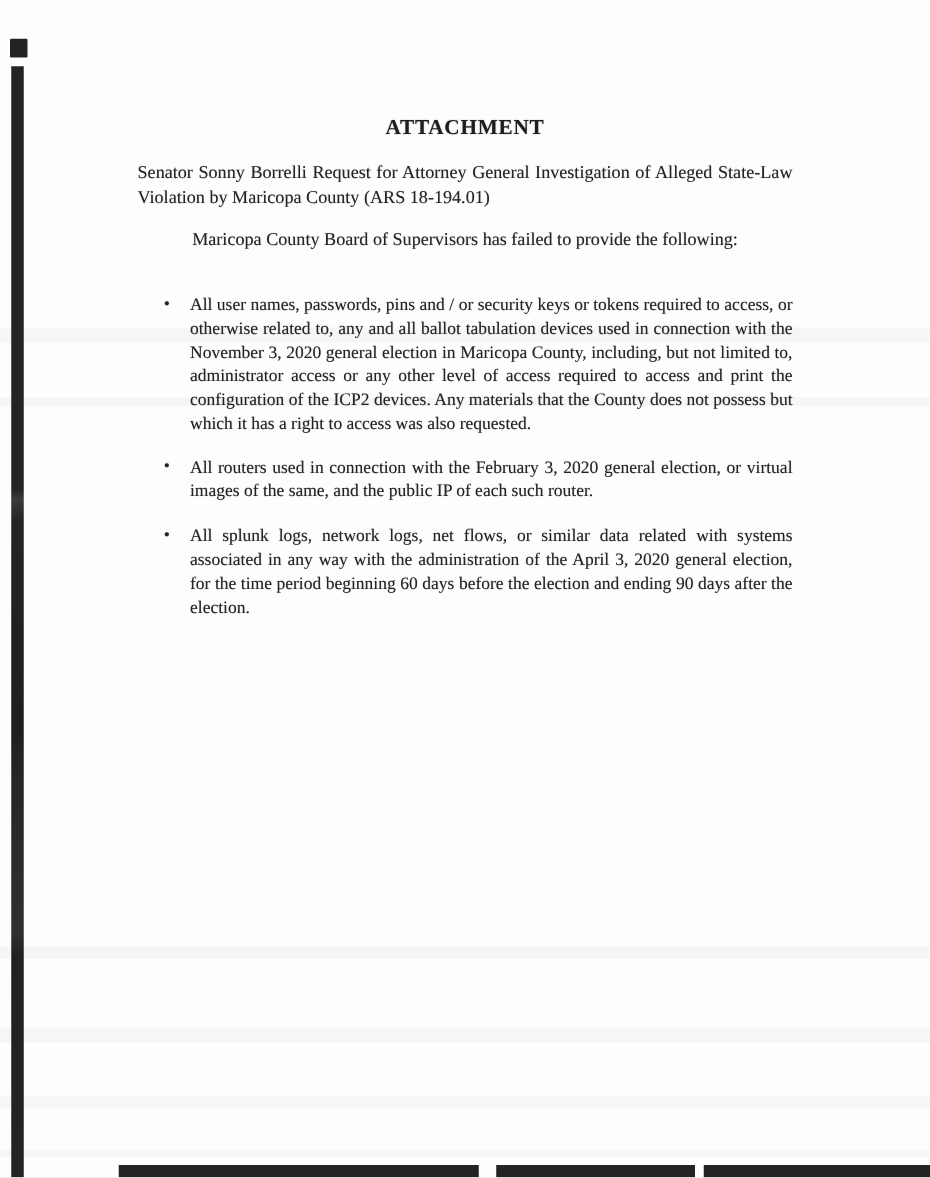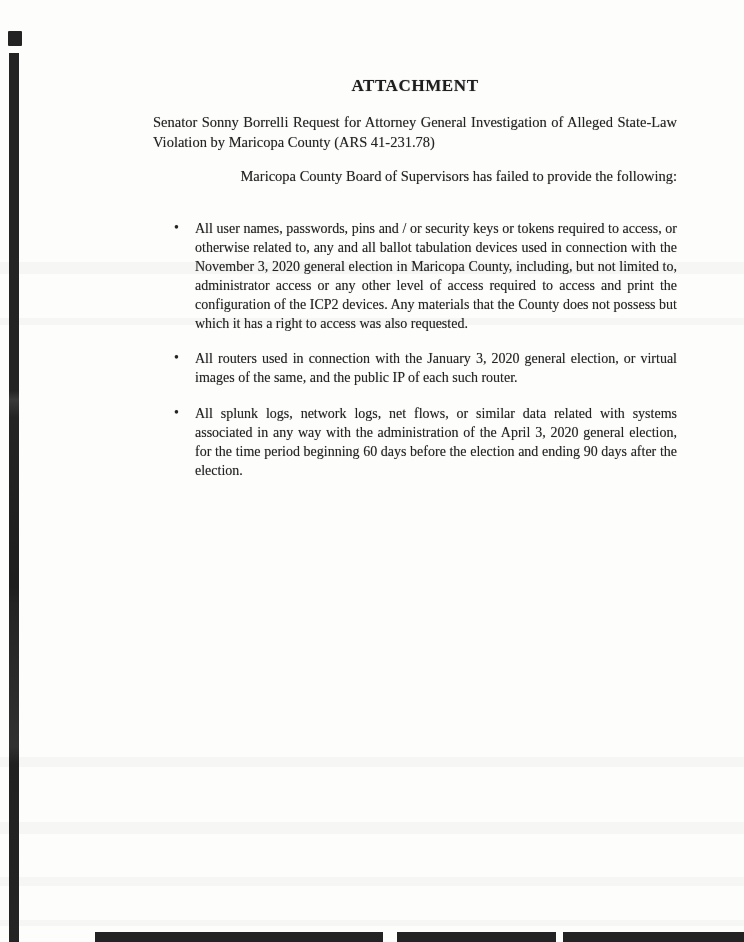--- a/index.html
+++ b/index.html
@@ -52,43 +52,42 @@
       #242424 100%);
   }
   .artifact.bottom-seg { top: 932px; height: 10px; }
   .artifact.b1 { left: 95px;  width: 288px; }
   .artifact.b2 { left: 397px; width: 159px; }
   .artifact.b3 { left: 563px; width: 181px; }
 
   .content {
     position: absolute;
     left: 110px;
-    top: 76px;
+    top: 92px;
     width: 524px;
-    margin-left: 43px;
   }
   .doc-title {
     margin: 0;
     text-align: center;
     font-size: 17px;
     font-weight: bold;
     letter-spacing: 0.6px;
     color: #1e1e1e;
     text-shadow: 0 0 1px rgba(20,20,20,0.45);
   }
   .doc-par {
     margin: 0;
     font-size: 14.5px;
     line-height: 20px;
     text-align: justify;
     color: #242424;
     text-shadow: 0 0 0.8px rgba(30,30,30,0.4);
   }
   .doc-par.subject { margin-top: 16px; }
-  .doc-par.intro   { margin-top: 14px; text-align: right; }
+  .doc-par.intro   { margin-top: 14px; text-align: center; }
 
   .bullet-list {
     margin: 34px 0 0 0;
     padding: 0;
     list-style: none;
   }
   .bullet-item {
     position: relative;
     padding-left: 42px;
     margin-bottom: 17px;
@@ -120,32 +119,32 @@
   <div class="artifact corner-block"></div>
   <div class="artifact left-bar"></div>
   <div class="artifact bottom-seg b1"></div>
   <div class="artifact bottom-seg b2"></div>
   <div class="artifact bottom-seg b3"></div>
 
   <div class="content">
 
     <h1 class="doc-title">ATTACHMENT</h1>
 
-    <p class="doc-par subject">Senator Sonny Borrelli Request for Attorney General Investigation of Alleged State-Law Violation by Maricopa County (ARS 41-231.78)</p>
+    <p class="doc-par subject">Senator Sonny Borrelli Request for Attorney General Investigation of Alleged State-Law Violation by Maricopa County (ARS 18-194.01)</p>
 
     <p class="doc-par intro">Maricopa County Board of Supervisors has failed to provide the following:</p>
 
     <ul class="bullet-list">
       <li class="bullet-item">
         <span class="bullet-marker">•</span>
         <span>All user names, passwords, pins and / or security keys or tokens required to access, or otherwise related to, any and all ballot tabulation devices used in connection with the November 3, 2020 general election in Maricopa County, including, but not limited to, administrator access or any other level of access required to access and print the configuration of the ICP2 devices.  Any materials that the County does not possess but which it has a right to access was also requested.</span>
       </li>
       <li class="bullet-item">
         <span class="bullet-marker">•</span>
-        <span>All routers used in connection with the January 3, 2020 general election, or virtual images of the same, and the public IP of each such router.</span>
+        <span>All routers used in connection with the February 3, 2020 general election, or virtual images of the same, and the public IP of each such router.</span>
       </li>
       <li class="bullet-item">
         <span class="bullet-marker">•</span>
         <span>All splunk logs, network logs, net flows, or similar data related with systems associated in any way with the administration of the April 3, 2020 general election, for the time period beginning 60 days before the election and ending 90 days after the election.</span>
       </li>
     </ul>
 
   </div>
 </div>
 

